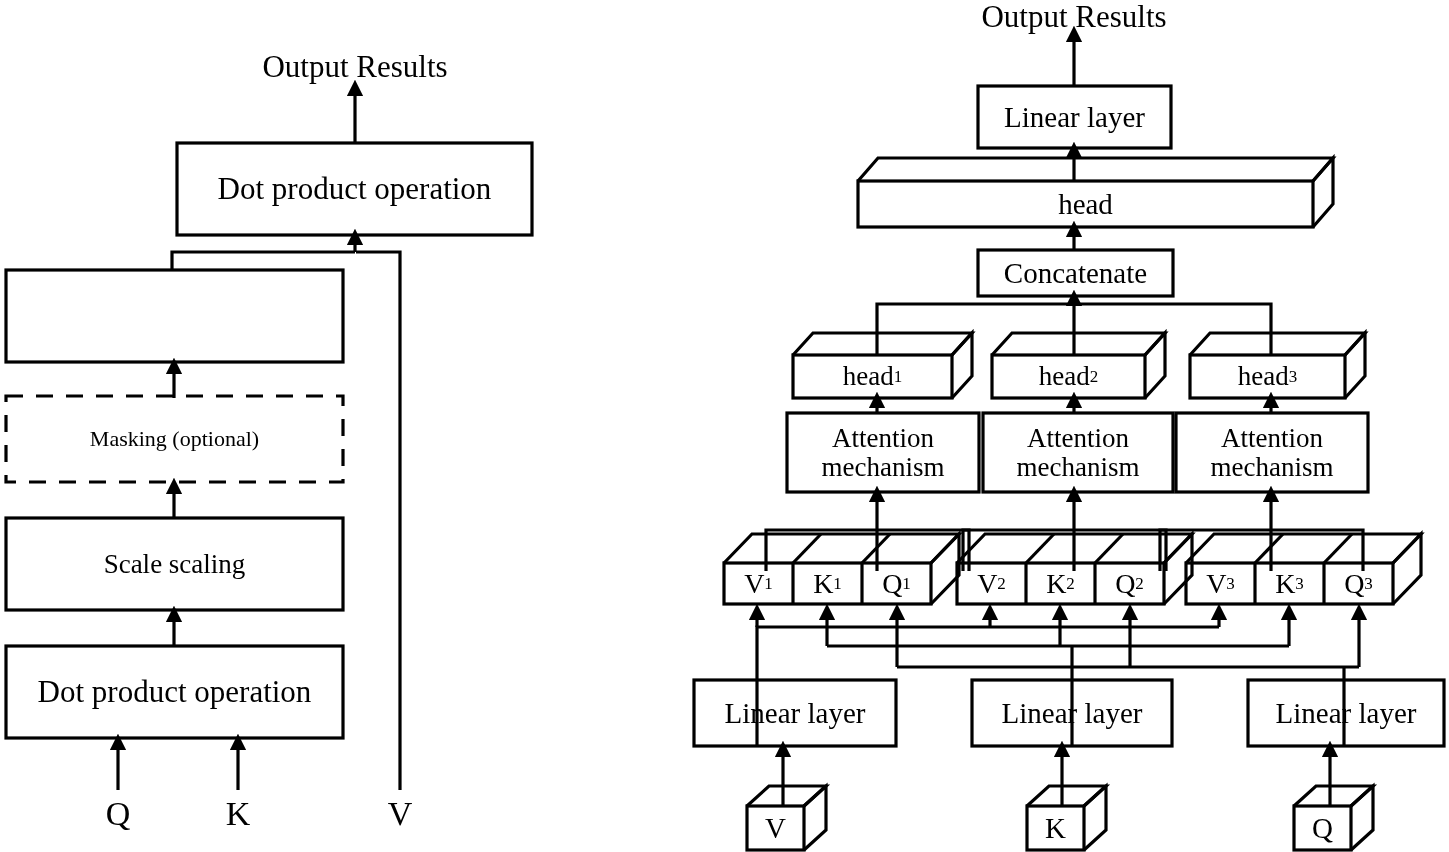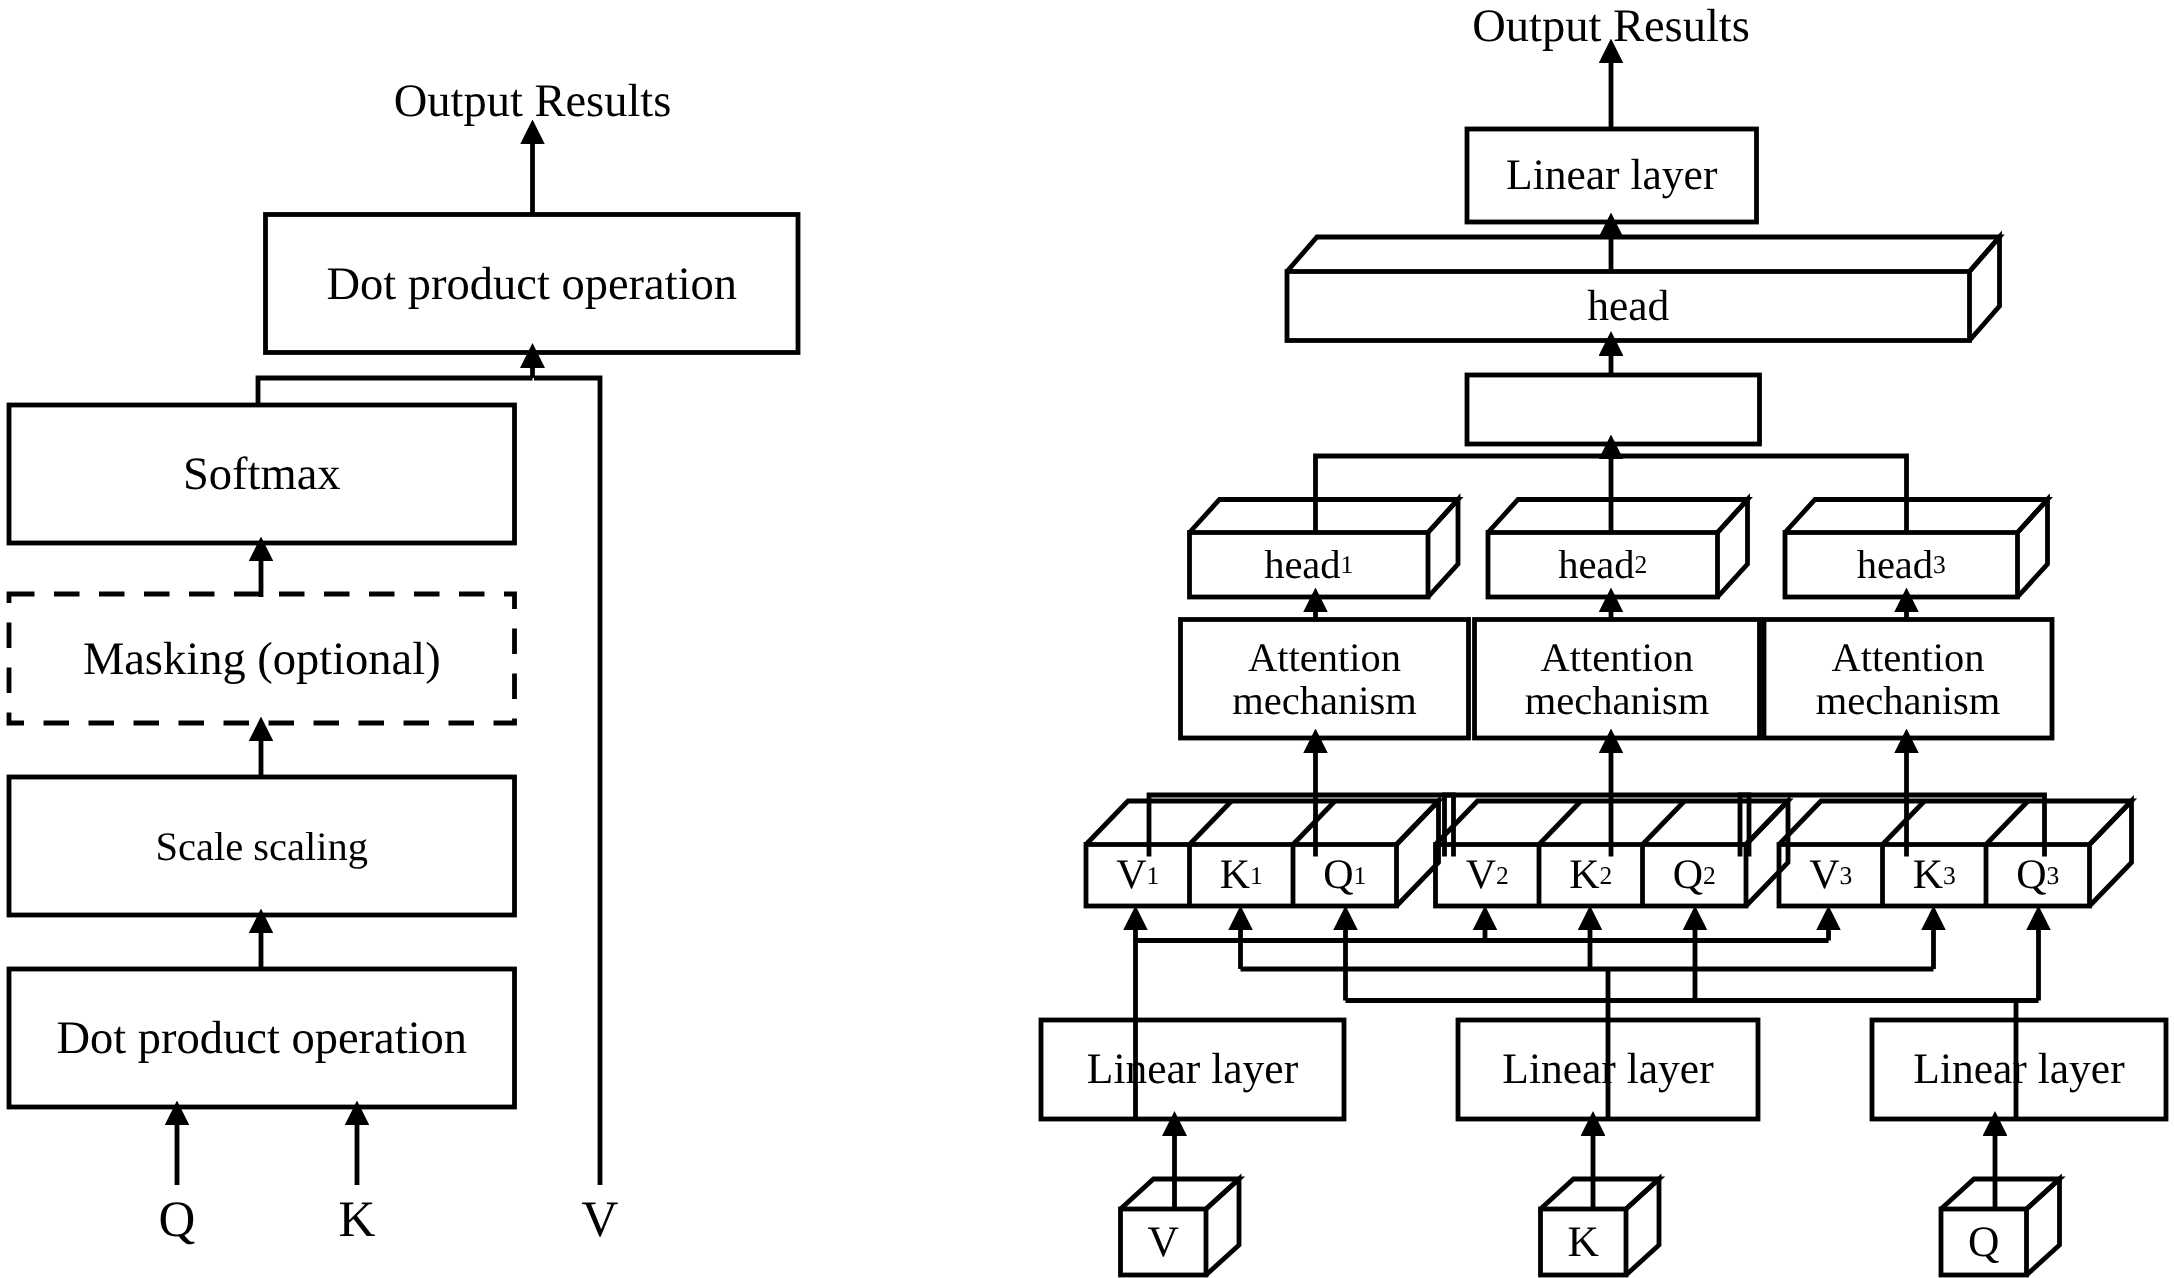--- a/index.html
+++ b/index.html
@@ -164,38 +164,38 @@
   <path d="M 1294 806 L 1316 786 L 1373 786 L 1351 806"></path>
   <path d="M 1351 806 L 1373 786 L 1373 830 L 1351 850"></path>
 
   </g>
 </svg>
 
 <div class="lbl" style="left:205px;top:48px;width:300px;height:38px;font-size:31px;">Output Results</div>
 
 <div class="lbl" style="left:177px;top:143px;width:355px;height:92px;font-size:31px;">Dot product operation</div>
 
-<div class="lbl" style="left:6px;top:270px;width:337px;height:92px;font-size:31px;">Softmax</div>
-
-<div class="lbl" style="left:6px;top:396px;width:337px;height:86px;font-size:31px;text-align:center;">Masking (optional)</div>
+
+<div class="lbl" style="left:6px;top:396px;width:337px;height:86px;font-size:22px;text-align:center;">Masking (optional)</div>
 
 <div class="lbl" style="left:6px;top:518px;width:337px;height:92px;font-size:27px;">Scale scaling</div>
 
 <div class="lbl" style="left:6px;top:646px;width:337px;height:92px;font-size:31px;">Dot product operation</div>
 
 <div class="lbl" style="left:88px;top:793px;width:60px;height:42px;font-size:34px;">Q</div>
 <div class="lbl" style="left:208px;top:793px;width:60px;height:42px;font-size:34px;">K</div>
 <div class="lbl" style="left:370px;top:793px;width:60px;height:42px;font-size:34px;">V</div>
 
 <div class="lbl" style="left:924px;top:-2px;width:300px;height:38px;font-size:31px;">Output Results</div>
 
 <div class="lbl" style="left:978px;top:86px;width:193px;height:62px;font-size:29px;">Linear layer</div>
 
 <div class="lbl" style="left:858px;top:181px;width:455px;height:46px;font-size:29px;">head</div>
 
+<div class="lbl" style="left:978px;top:250px;width:195px;height:46px;font-size:29px;">Concatenate</div>
 
 <div class="lbl" style="left:793px;top:355px;width:159px;height:43px;font-size:27px;"><span>head</span><sub style="font-size:17px;">1</sub></div>
 
 <div class="lbl" style="left:992px;top:355px;width:153px;height:43px;font-size:27px;"><span>head</span><sub style="font-size:17px;">2</sub></div>
 
 <div class="lbl" style="left:1190px;top:355px;width:155px;height:43px;font-size:27px;"><span>head</span><sub style="font-size:17px;">3</sub></div>
 
 <div class="lbl" style="left:787px;top:413px;width:192px;height:79px;font-size:27px;flex-direction:column;">
   <span>Attention</span>
   <span>mechanism</span>

